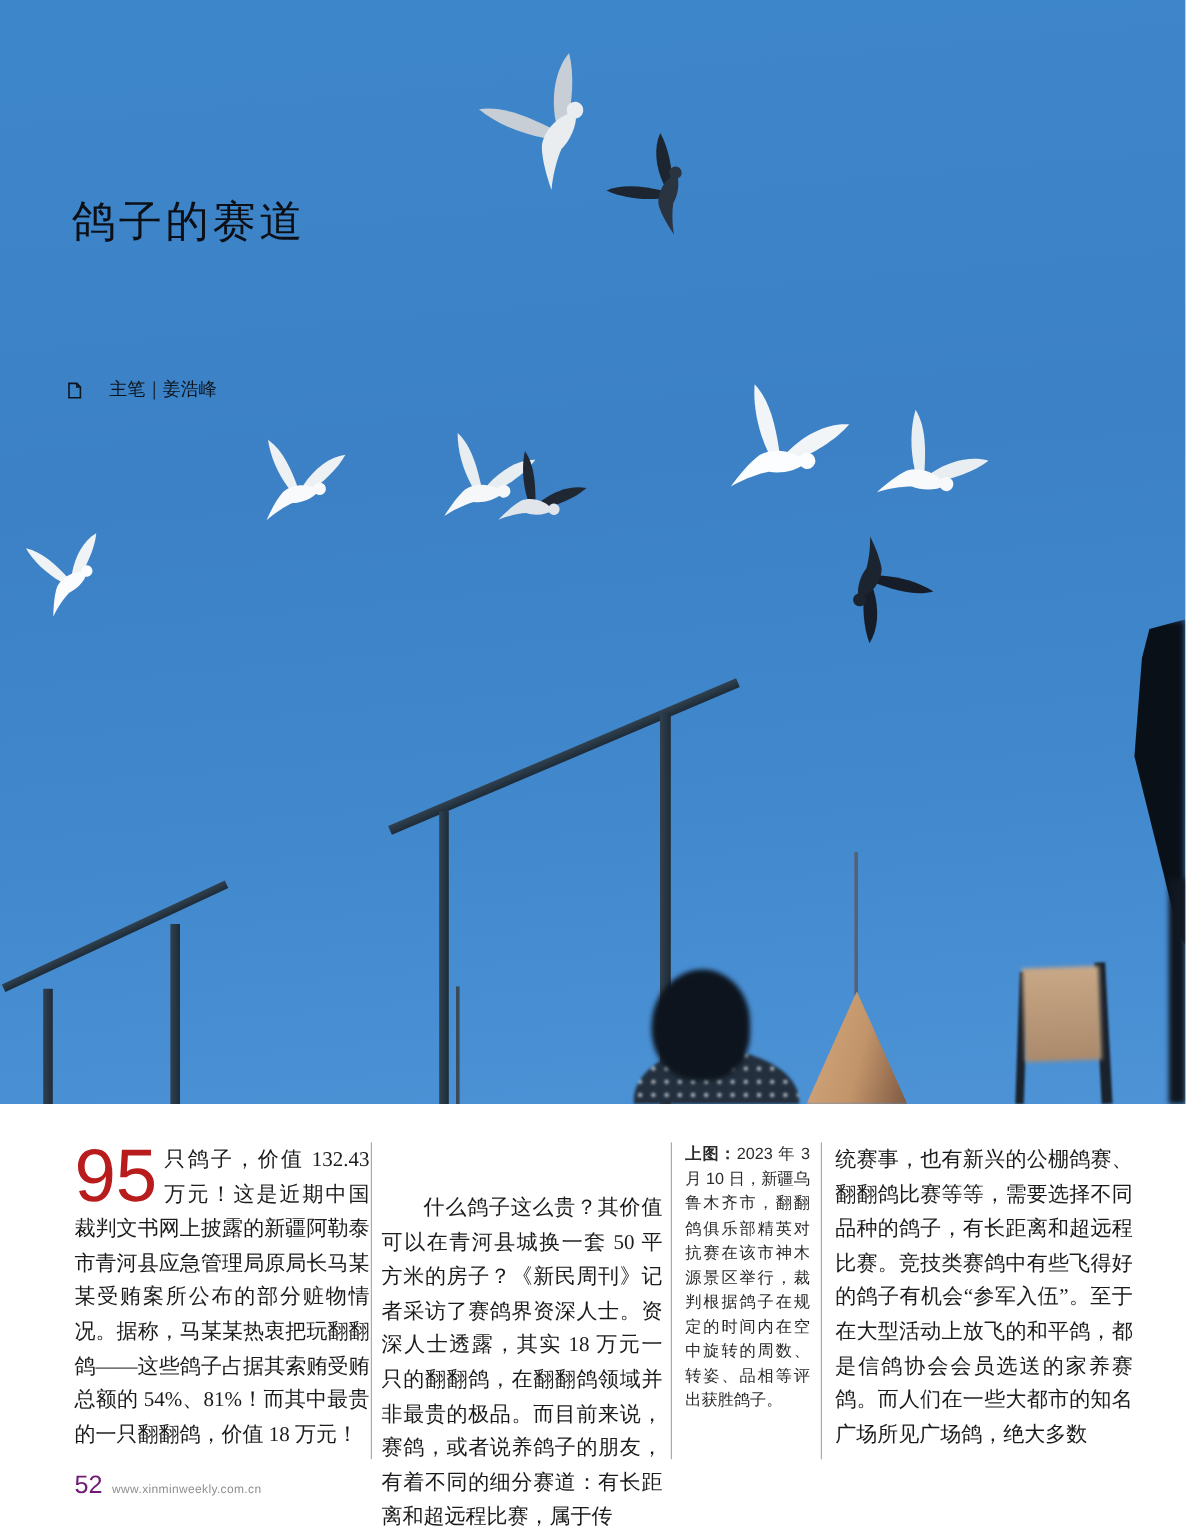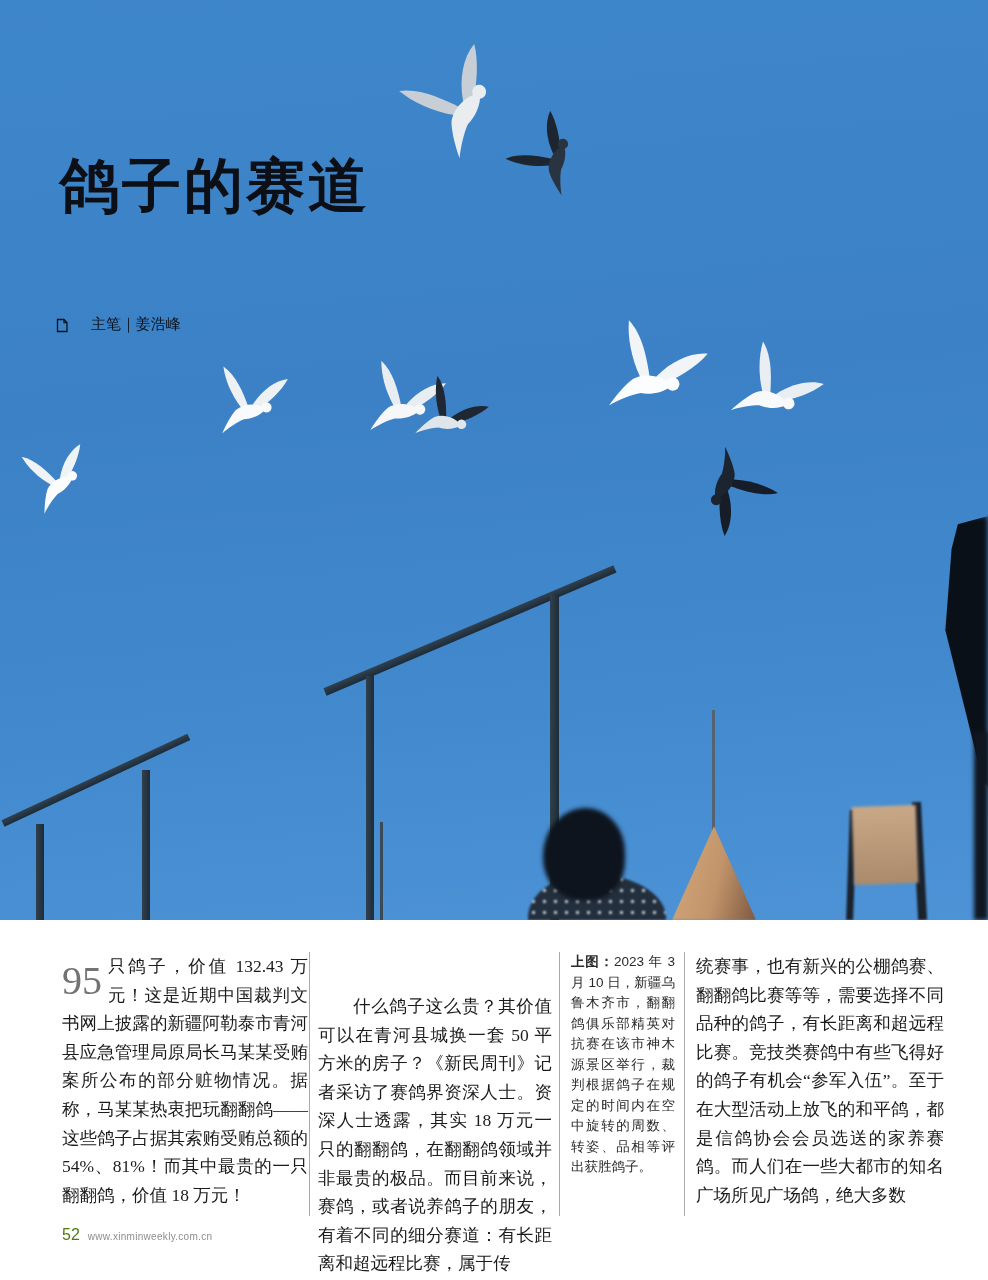--- a/index.html
+++ b/index.html
@@ -48,45 +48,45 @@
   .sil-top{position:absolute;left:936px;top:516px;width:52px;height:272px;background:var(--silhouette);
     clip-path:polygon(42% 3%,100% 0,100% 100%,88% 96%,18% 42%,30% 12%);filter:blur(2.5px);}
   .sil-strip{position:absolute;left:974px;top:732px;width:14px;height:188px;background:#101720;filter:blur(2px);}
   .sign-post{position:absolute;background:#1a222c;filter:blur(1px);}
   .sign-post-l{left:848px;top:810px;width:7px;height:110px;transform:rotate(2deg);}
   .sign-post-r{left:915px;top:802px;width:9px;height:118px;transform:rotate(-3deg);}
   .sign-board{position:absolute;left:853px;top:806px;width:64px;height:78px;
     background:linear-gradient(180deg,#c9a887,#ab8a6c);filter:blur(1.6px);transform:rotate(-2deg);}
 
   
-  .title{position:absolute;left:60px;top:154px;font-size:59px;line-height:1.1;font-weight:700;
+  .title{position:absolute;left:60px;top:166px;font-size:36px;line-height:1.1;font-weight:400;
     letter-spacing:3px;color:var(--title-color);font-family:"Liberation Serif","DejaVu Serif",serif;}
   .standfirst{position:absolute;left:62px;top:238px;width:872px;font-size:19.5px;line-height:33px;
     color:var(--intro-color);text-indent:2em;text-align:justify;
     font-family:"Liberation Sans","DejaVu Sans",sans-serif;}
   .byline{position:absolute;left:55px;top:315px;display:flex;align-items:center;gap:22px;
     font-size:15px;color:#0c141e;font-family:"Liberation Sans","DejaVu Sans",sans-serif;}
 
   
   .col{position:absolute;top:952px;font-size:17.5px;line-height:28.6px;color:var(--body-color);
     text-align:justify;font-family:"Liberation Serif","DejaVu Serif",serif;}
   .col-1{left:62px;width:246px;}
   .col-2{left:318px;width:234px;text-indent:2em;margin-top:40px;}
   .col-caption{left:571px;width:104px;font-size:13.5px;line-height:20.5px;color:var(--caption-color);
     font-family:"Liberation Sans","DejaVu Sans",sans-serif;text-align:justify;}
   .col-4{left:696px;width:248px;}
-  .dropcap{float:left;font-size:40px;line-height:50px;padding:4px 6px 0 0;font-weight:400;
-    font-family:Liberation Serif, serif;color:#737373;}
+  .dropcap{float:left;font-size:62px;line-height:50px;padding:4px 6px 0 0;font-weight:400;
+    font-family:Liberation Sans, sans-serif;color:#b91c1c;}
   .caption-label{font-weight:700;margin-top:40px;}
   .vrule{position:absolute;top:952px;width:1px;height:264px;background:var(--divider-color);}
   .vrule-1{left:309px;} .vrule-2{left:559px;} .vrule-3{left:684px;}
 
   .footer{position:absolute;left:62px;top:1226px;display:flex;align-items:baseline;gap:8px;
     font-family:"Liberation Sans","DejaVu Sans",sans-serif;}
-  .footer .pageno{font-size:16px;color:#4d7c0f;}
+  .footer .pageno{font-size:21px;color:#701a75;}
   .footer .site{font-size:10px;color:var(--footer-color);letter-spacing:.3px;}
 </style>
 </head>
 <body>
 
 <div class="photo">
 
   <svg class="photo-svg" width="988" height="920" viewBox="0 0 988 920">
     <defs>
       <symbol id="bird-shape" viewBox="0 0 64 64">

